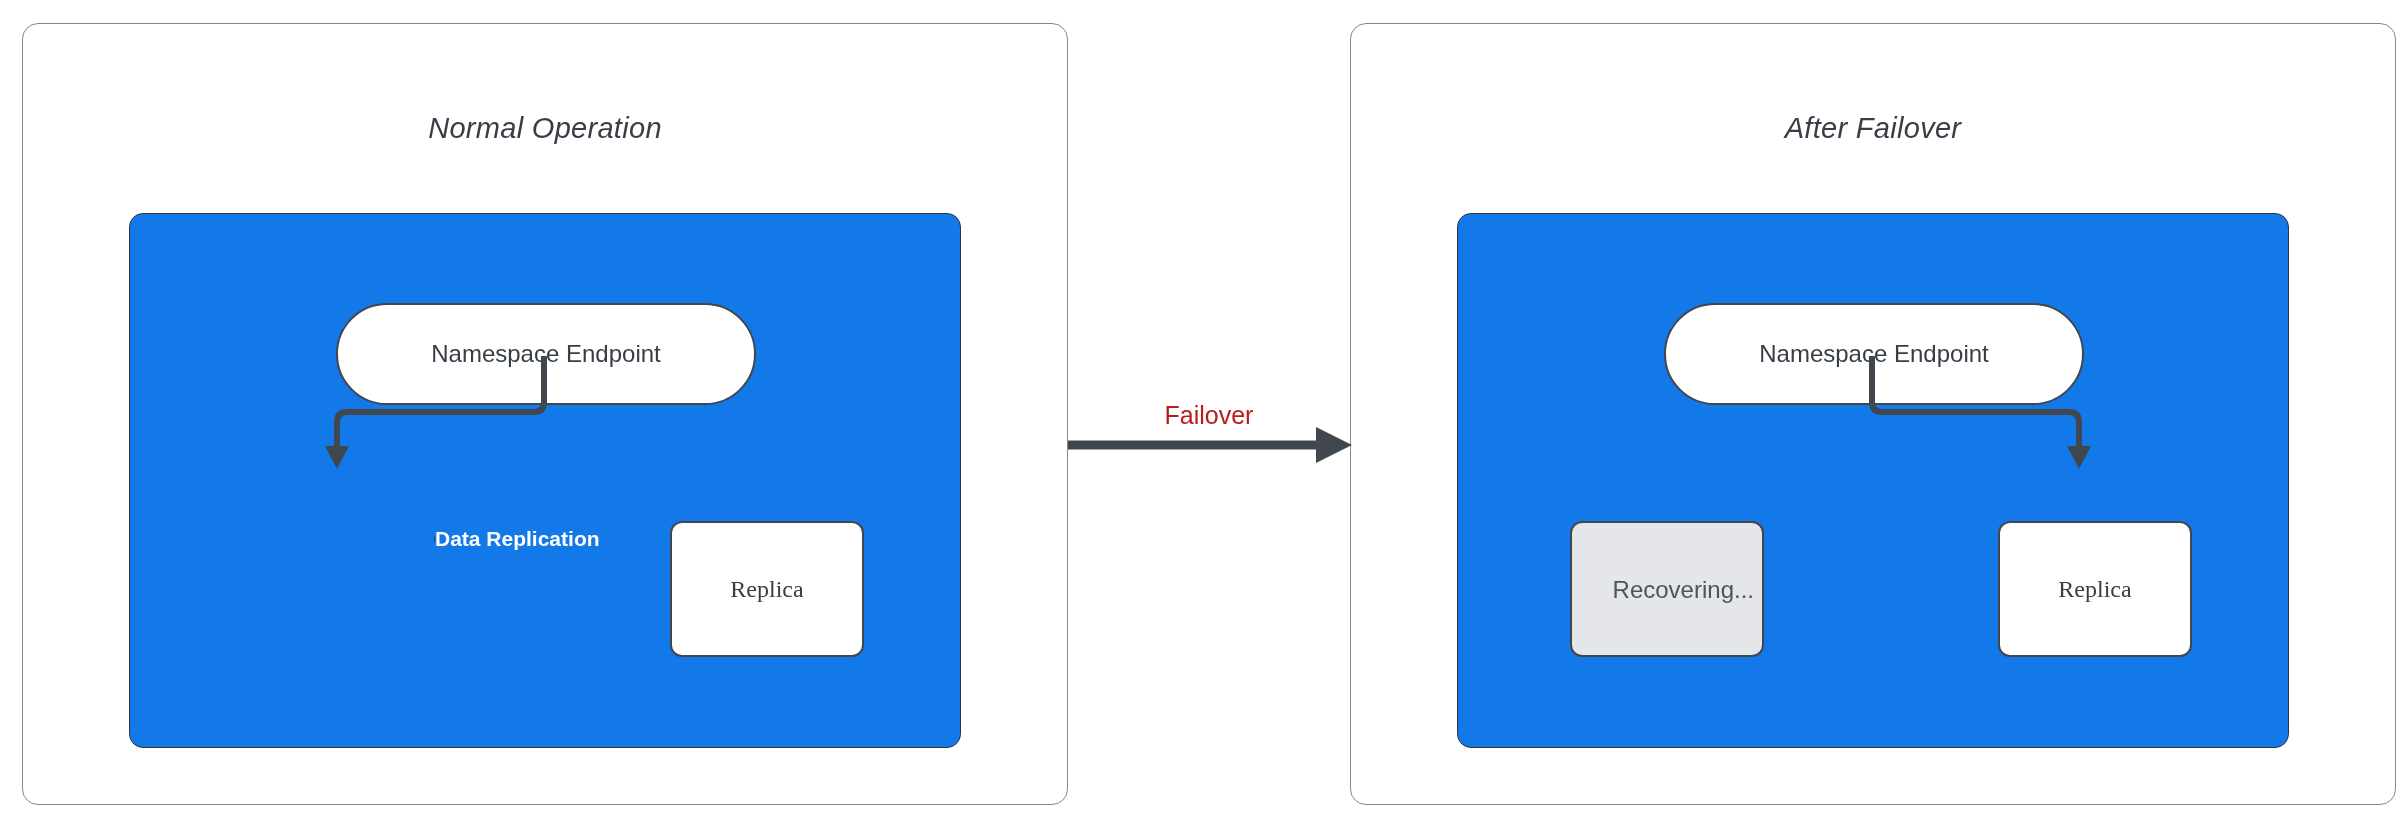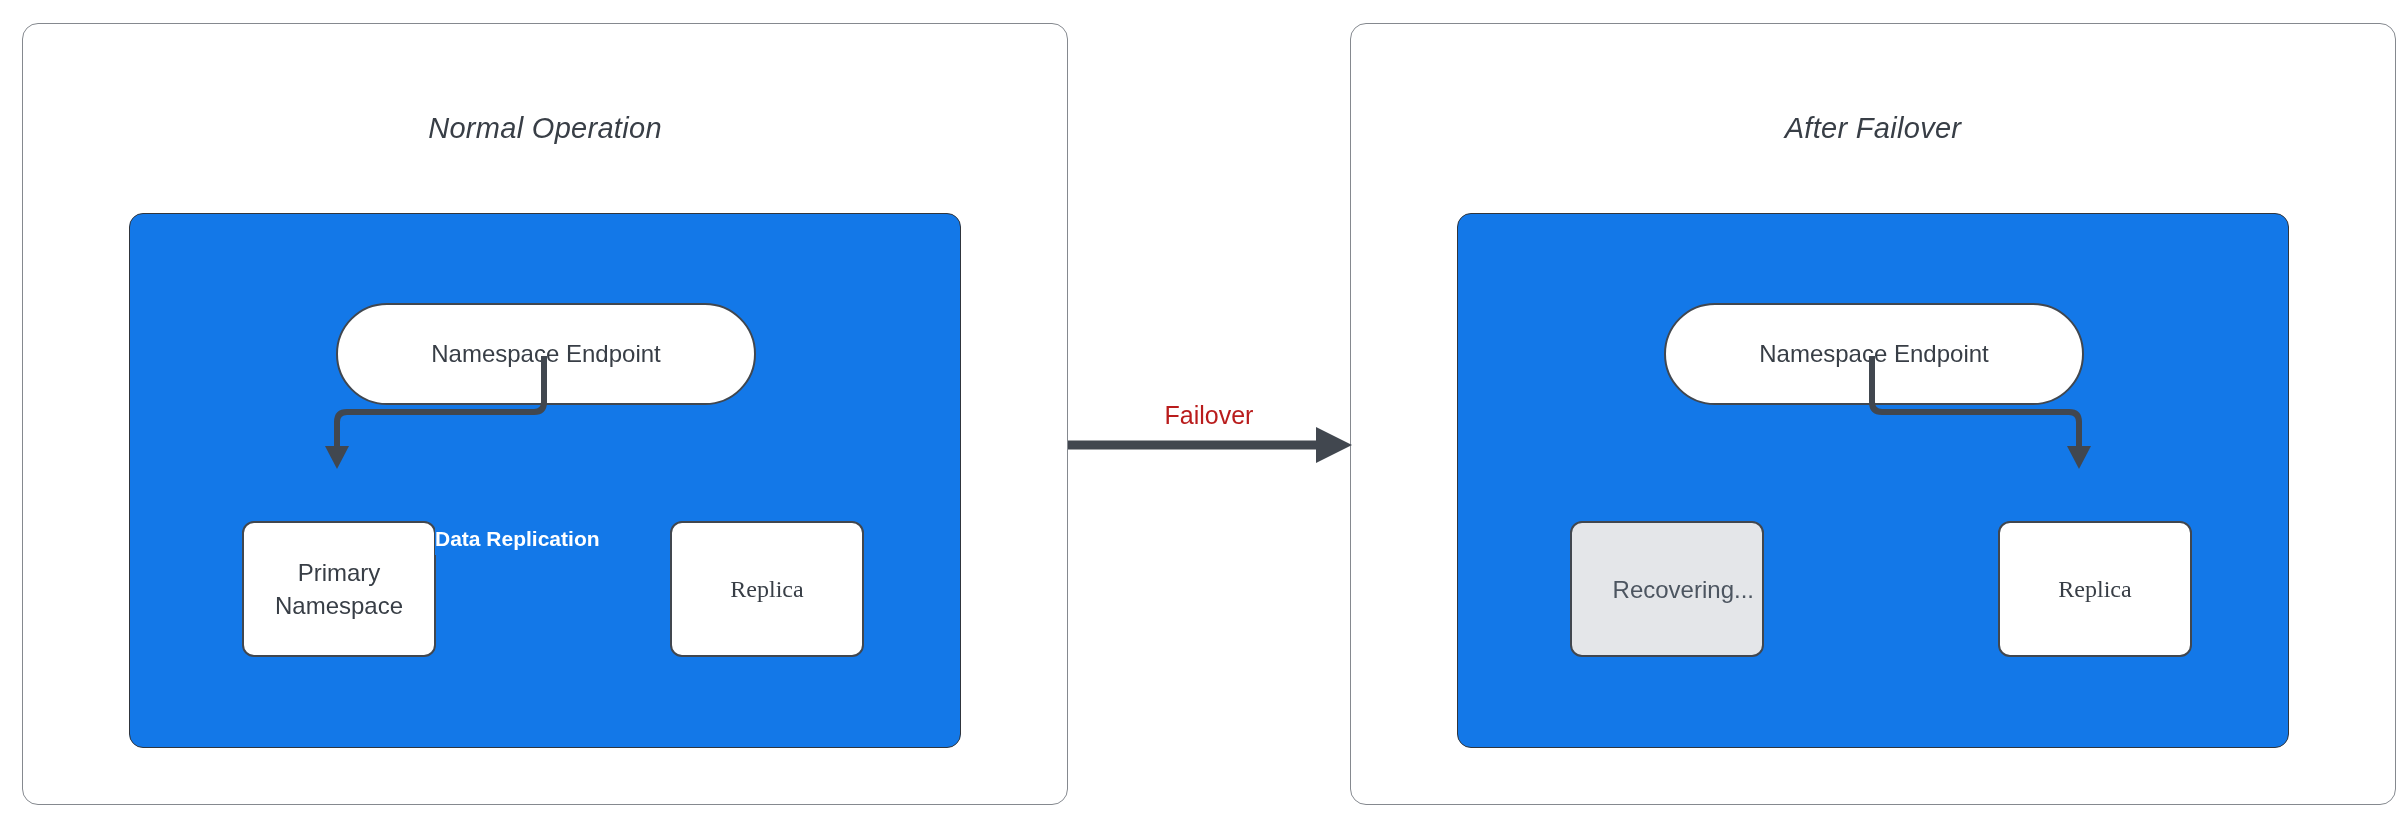--- a/index.html
+++ b/index.html
@@ -86,23 +86,20 @@
 <body>
 
 <div class="stage">
 
   <div class="panel left">
     <div class="panel-title">Normal Operation</div>
     <div class="blue-box">
       <div class="pill">
         <span>Namespace Endpoint</span>
       </div>
-      <div class="node pos-left">
-        <span>Primary Namespace</span>
-      </div>
       <div class="node pos-right">
         <span>Replica</span>
       </div>
     </div>
   </div>
 
   <div class="panel right">
     <div class="panel-title">After Failover</div>
     <div class="blue-box">
       <div class="pill">

